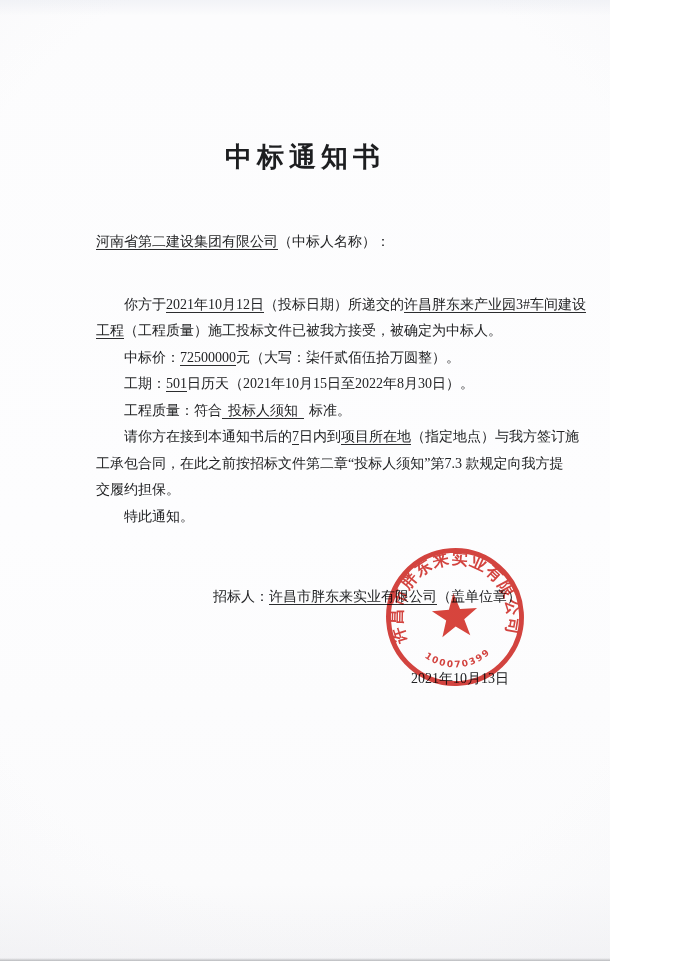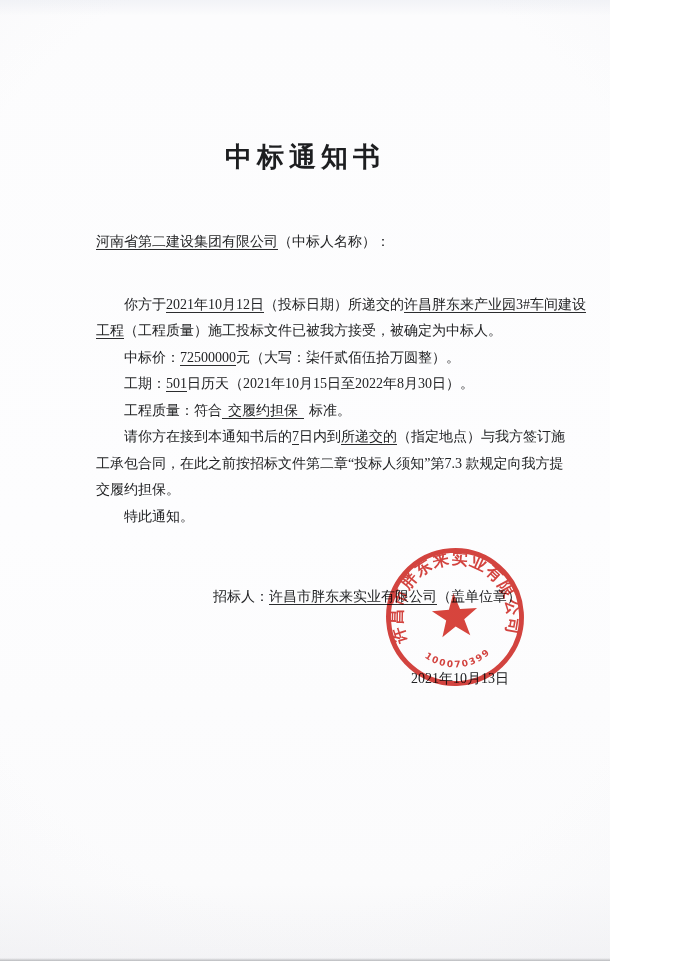--- a/index.html
+++ b/index.html
@@ -65,22 +65,22 @@
 
   <div class="content">
 
     <div class="tline recipient"><span class="u">河南省第二建设集团有限公司</span><span>（中标人名称）：</span></div>
 
     <div class="body-lines">
         <div class="tline indent"><span class="">你方于</span><span class="u">2021年10月12日</span><span class="">（投标日期）所递交的</span><span class="u">许昌胖东来产业园3#车间建设</span></div>
         <div class="tline"><span class="u">工程</span><span class="">（工程质量）施工投标文件已被我方接受，被确定为中标人。</span></div>
         <div class="tline indent"><span class="">中标价：</span><span class="u">72500000</span><span class="">元（大写：柒仟贰佰伍拾万圆整）。</span></div>
         <div class="tline indent"><span class="">工期：</span><span class="u">501</span><span class="">日历天（2021年10月15日至2022年8月30日）。</span></div>
-        <div class="tline indent"><span class="">工程质量：符合</span><span class="u pad">交履约担保</span><span class="">标准。</span></div>
-        <div class="tline indent"><span class="">请你方在接到本通知书后的</span><span class="u">7</span><span class="">日内到</span><span class="u">所递交的</span><span class="">（指定地点）与我方签订施</span></div>
+        <div class="tline indent"><span class="">工程质量：符合</span><span class="u pad">投标人须知</span><span class="">标准。</span></div>
+        <div class="tline indent"><span class="">请你方在接到本通知书后的</span><span class="u">7</span><span class="">日内到</span><span class="u">项目所在地</span><span class="">（指定地点）与我方签订施</span></div>
         <div class="tline"><span class="">工承包合同，在此之前按招标文件第二章“投标人须知”第7.3 款规定向我方提</span></div>
         <div class="tline"><span class="">交履约担保。</span></div>
         <div class="tline indent"><span class="">特此通知。</span></div>
       </div>
 
     <div class="tline signer"><span>招标人：</span><span class="u">许昌市胖东来实业有限公司</span><span>（盖单位章）</span></div>
 
     <div class="tline dateline">2021年10月13日</div>
 
   </div>

